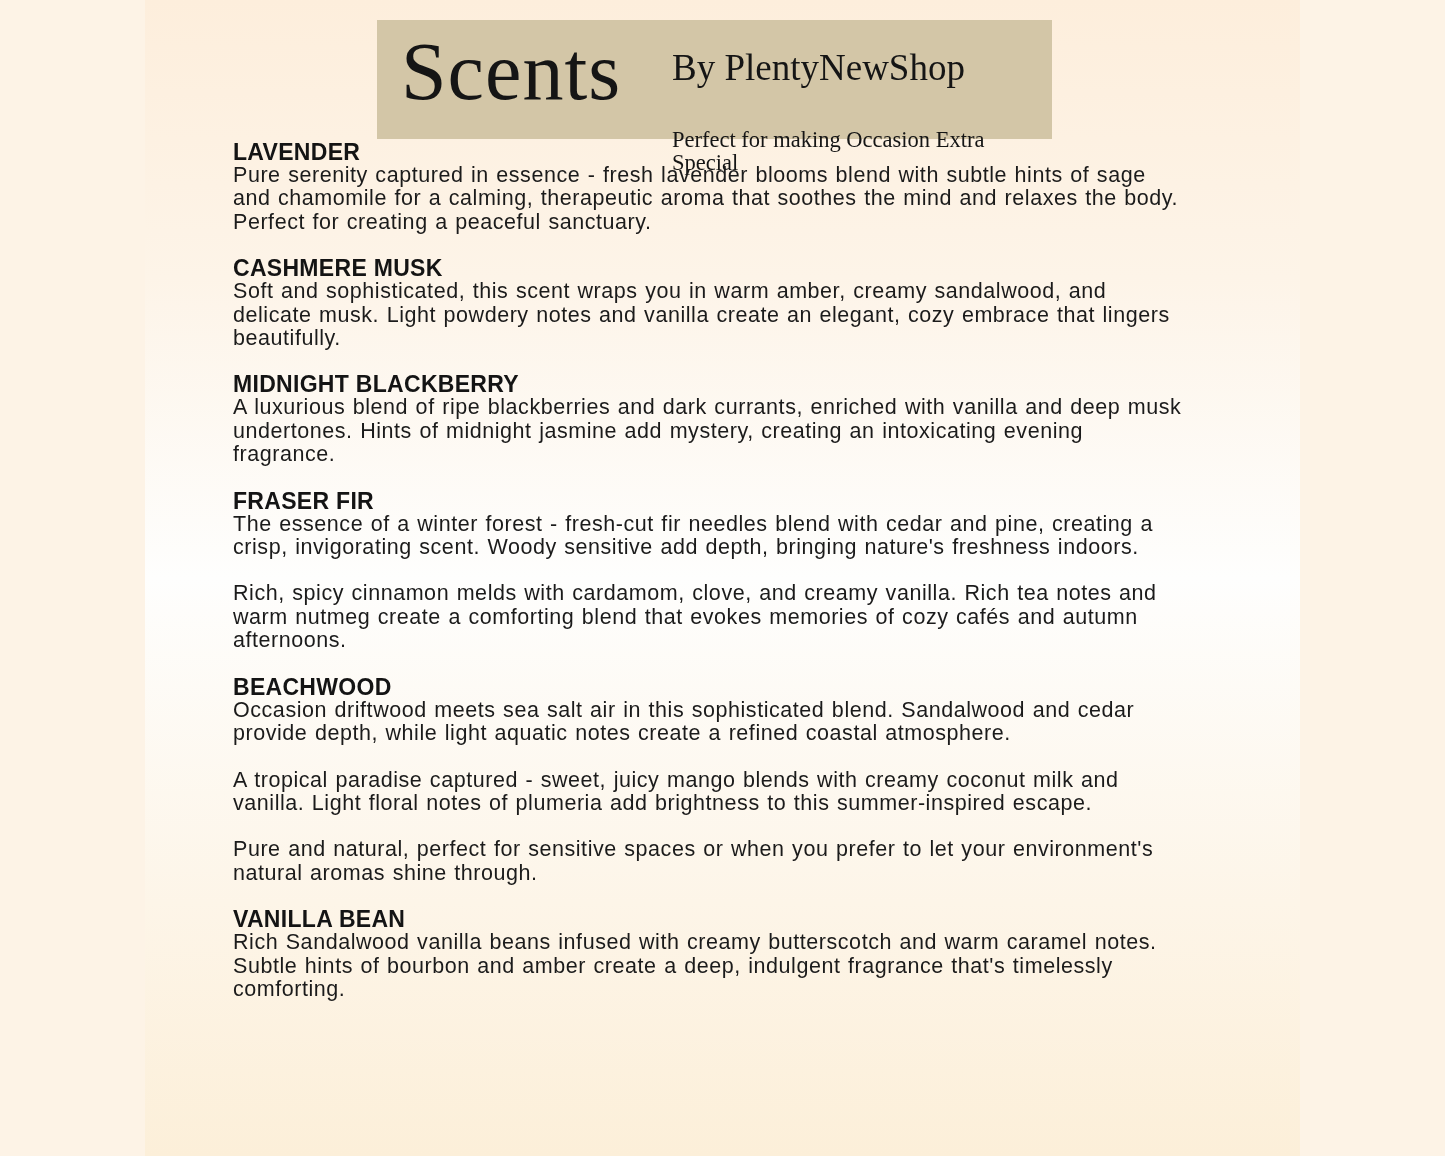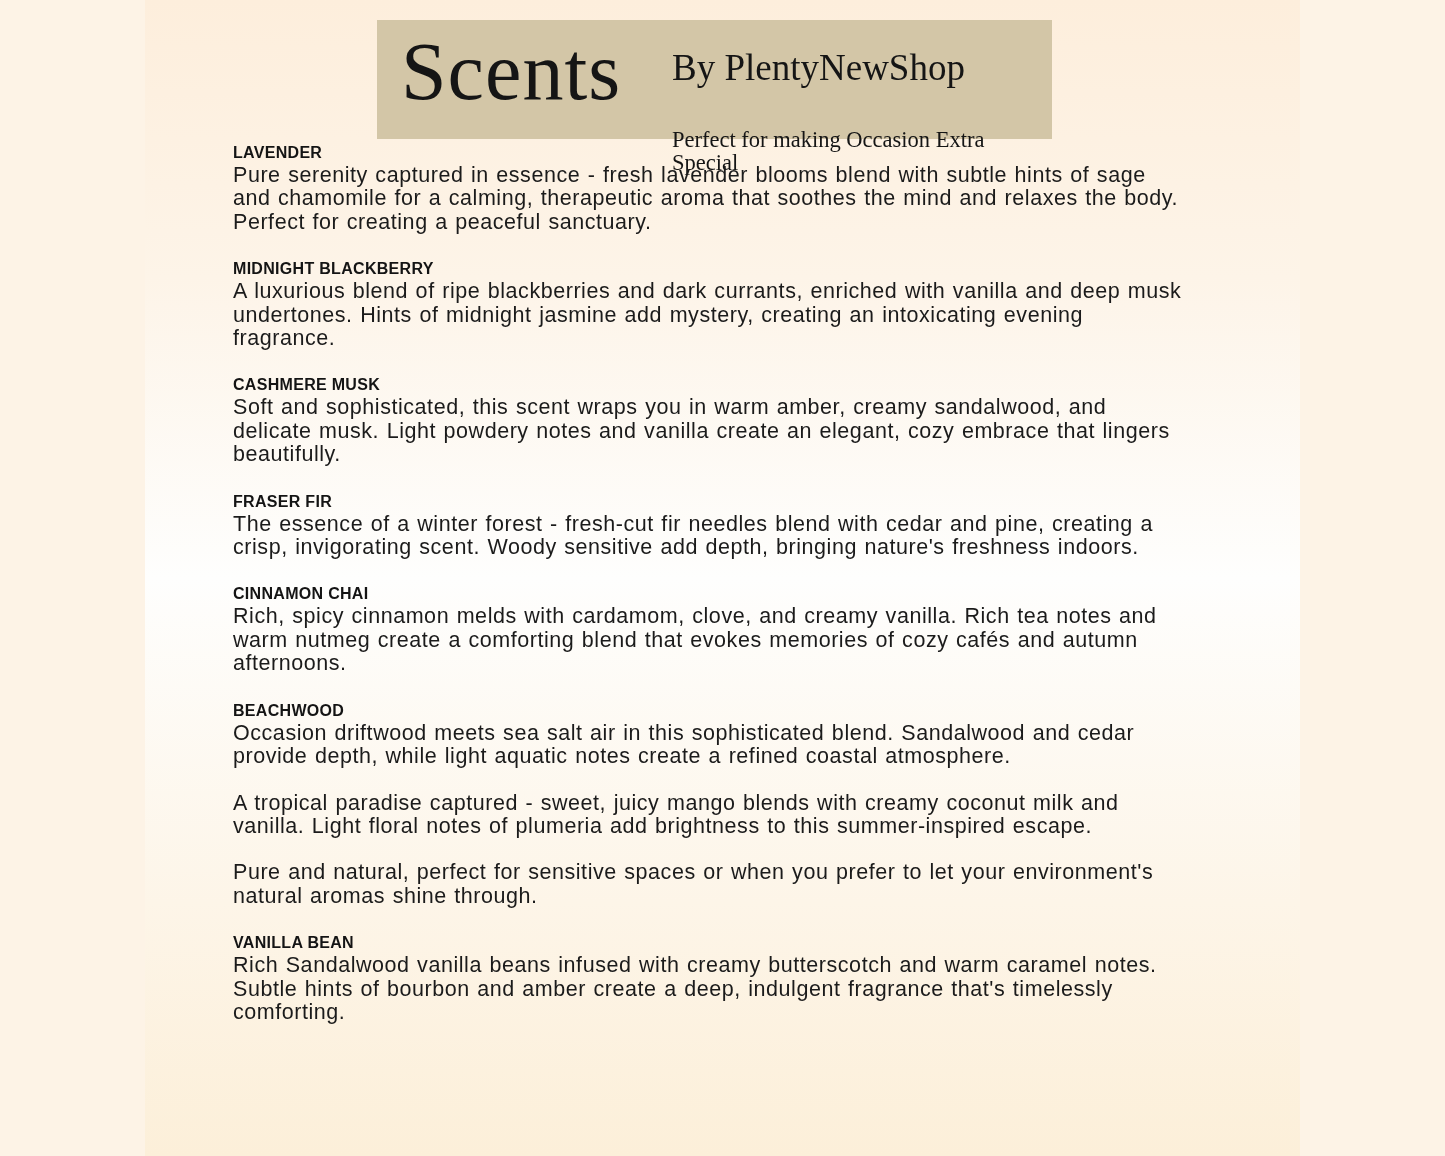--- a/index.html
+++ b/index.html
@@ -52,21 +52,21 @@
     margin-top:41px;
   }
   .scent-list{
     position:absolute;left:88px;top:141px;
     width:952px;
   }
   .scent-section{
     margin-bottom:23px;
   }
   .scent-name{
-    font-size:16px;
+    font-size:23px;
     font-weight:bold;
     line-height:23px;
     letter-spacing:0.3px;
     text-transform:uppercase;
     color:#141414;
   }
   .scent-description{
     font-size:21.5px;
     line-height:23.4px;
     letter-spacing:0.55px;
@@ -86,36 +86,35 @@
       <div class="brand-tagline">Perfect for making Occasion Extra Special</div>
     </div>
 
     <div class="scent-list">
   <div class="scent-section">
     <div class="scent-name">LAVENDER</div>
     <div class="scent-description">Pure serenity captured in essence - fresh lavender blooms blend with subtle hints of sage and chamomile for a calming, therapeutic aroma that soothes the mind and relaxes the body. Perfect for creating a peaceful sanctuary.</div>
   </div>
 
   <div class="scent-section">
-    <div class="scent-name">MIDNIGHT BLACKBERRY</div>
-    <div class="scent-description">A luxurious blend of ripe blackberries and dark currants, enriched with vanilla and deep musk undertones. Hints of midnight jasmine add mystery, creating an intoxicating evening fragrance.</div>
+    <div class="scent-name">CASHMERE MUSK</div>
+    <div class="scent-description">Soft and sophisticated, this scent wraps you in warm amber, creamy sandalwood, and delicate musk. Light powdery notes and vanilla create an elegant, cozy embrace that lingers beautifully.</div>
   </div>
 
   <div class="scent-section">
-    <div class="scent-name">CASHMERE MUSK</div>
-    <div class="scent-description">Soft and sophisticated, this scent wraps you in warm amber, creamy sandalwood, and delicate musk. Light powdery notes and vanilla create an elegant, cozy embrace that lingers beautifully.</div>
+    <div class="scent-name">MIDNIGHT BLACKBERRY</div>
+    <div class="scent-description">A luxurious blend of ripe blackberries and dark currants, enriched with vanilla and deep musk undertones. Hints of midnight jasmine add mystery, creating an intoxicating evening fragrance.</div>
   </div>
 
   <div class="scent-section">
     <div class="scent-name">FRASER FIR</div>
     <div class="scent-description">The essence of a winter forest - fresh-cut fir needles blend with cedar and pine, creating a crisp, invigorating scent. Woody sensitive add depth, bringing nature's freshness indoors.</div>
   </div>
 
   <div class="scent-section">
-    <div class="scent-name">CINNAMON CHAI</div>
     <div class="scent-description">Rich, spicy cinnamon melds with cardamom, clove, and creamy vanilla. Rich tea notes and warm nutmeg create a comforting blend that evokes memories of cozy cafés and autumn afternoons.</div>
   </div>
 
   <div class="scent-section">
     <div class="scent-name">BEACHWOOD</div>
     <div class="scent-description">Occasion driftwood meets sea salt air in this sophisticated blend. Sandalwood and cedar provide depth, while light aquatic notes create a refined coastal atmosphere.</div>
   </div>
 
   <div class="scent-section">
     <div class="scent-description">A tropical paradise captured - sweet, juicy mango blends with creamy coconut milk and vanilla. Light floral notes of plumeria add brightness to this summer-inspired escape.</div>

